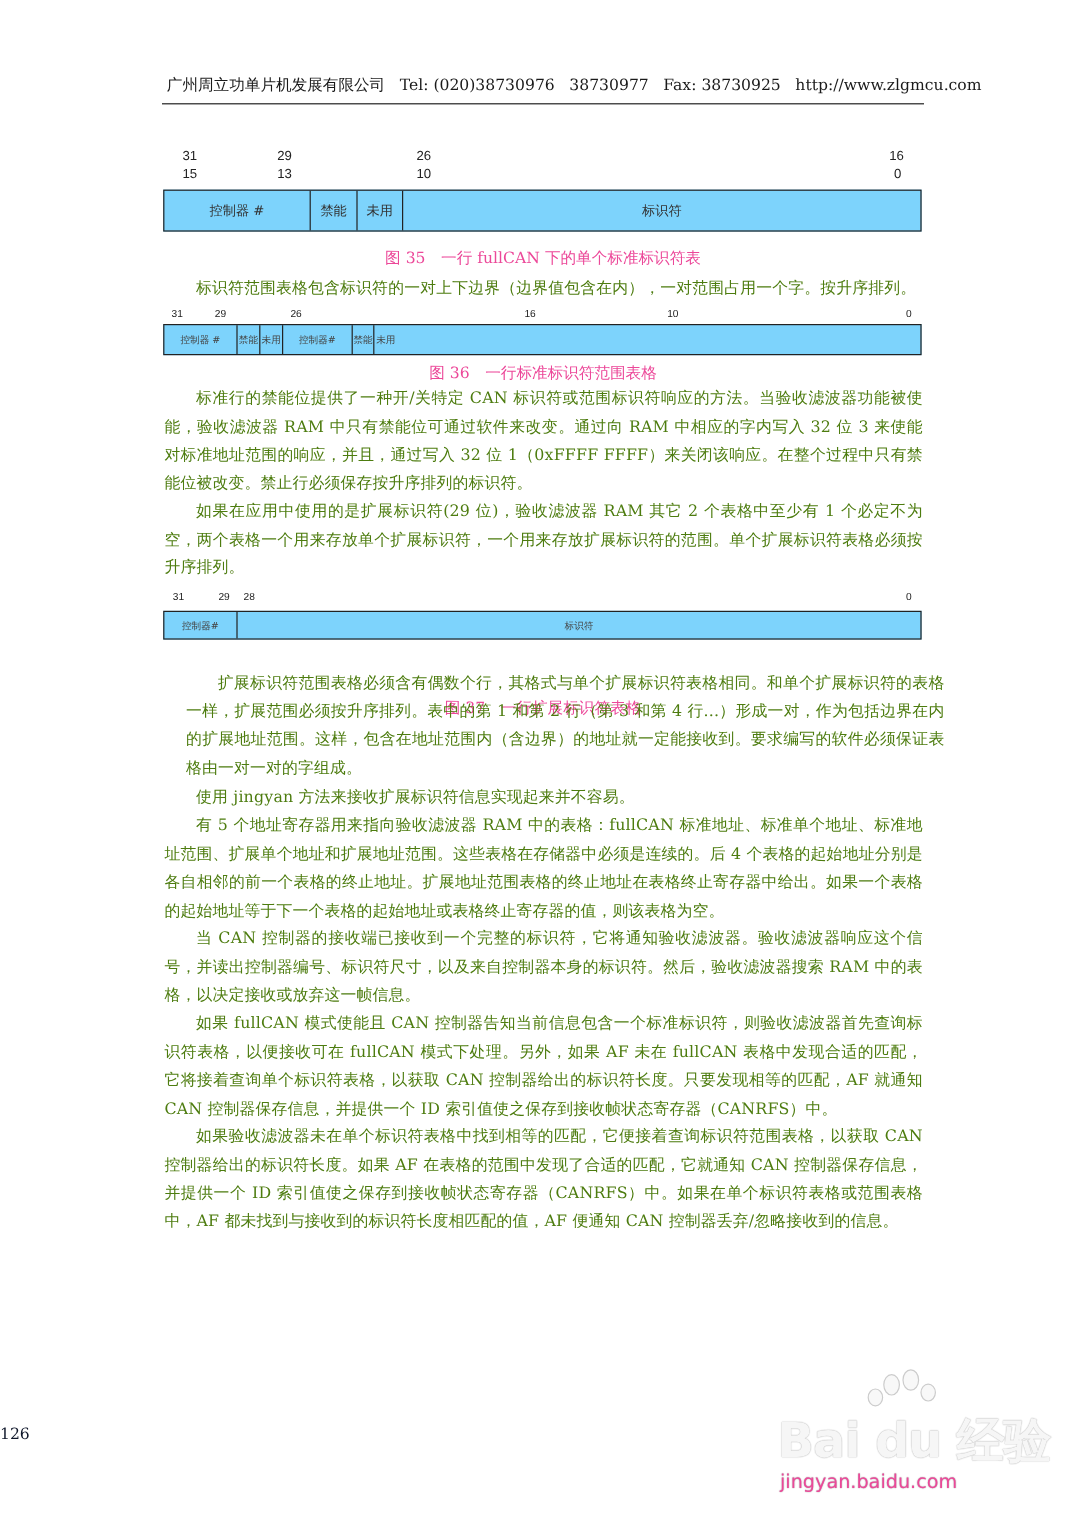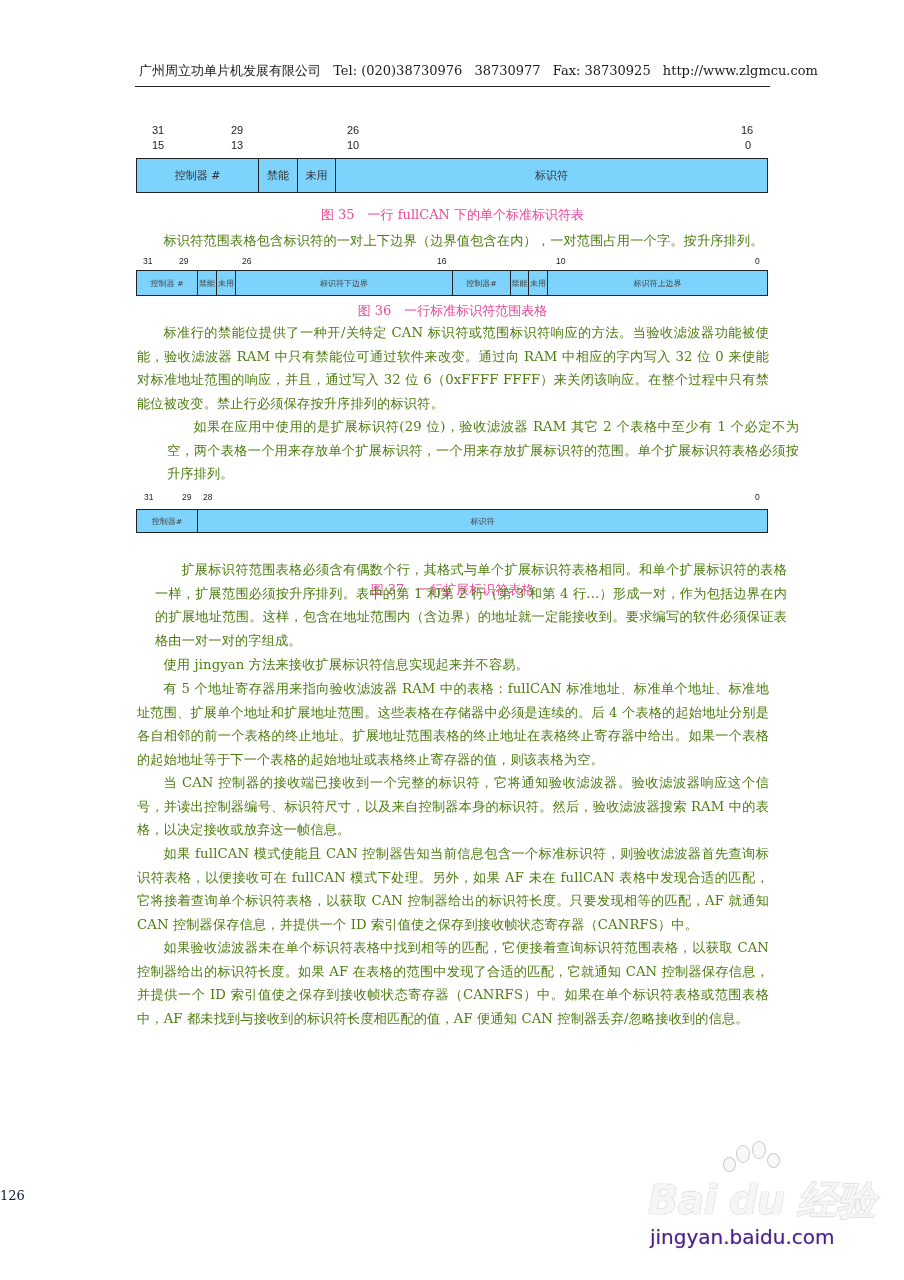--- a/index.html
+++ b/index.html
@@ -15,23 +15,23 @@
   .cell { box-sizing: border-box; border-right: 1px solid #222; display: flex; align-items: center; justify-content: center;
           font-size: 11px; color: #333; white-space: nowrap; overflow: hidden; }
   .cell:last-child { border-right: none; }
   .reg.sm .cell { font-size: 8px; color: #444; }
   .caption { position: absolute; left: 135px; width: 635px; text-align: center; font-size: 13px; color: #ec4899; }
   .para { position: absolute; left: 137px; width: 632px; font-size: 13.2px; line-height: 23.5px;
           text-indent: 2em; text-align: justify; color: #4d7c0f; letter-spacing: 0.15px; }
   .pagenum { left: 0; width: 904px; top: 1188px; font-size: 13px; color: #0f172a; }
   .watermark { left: 648px; top: 1145px; width: 240px; height: 110px; color: #ffffff; }
   .wm-logo { position: absolute; left: 0; top: 28px; font-family: "DejaVu Sans", sans-serif; font-weight: bold;
-             font-size: 40px; color: #f6f6f6; text-shadow: 0 0 1px #bbb, 0 0 1px #bbb; letter-spacing: -1px; font-style: italic; }
-  .wm-url { position: absolute; left: 2px; top: 80px; font-family: "DejaVu Sans", sans-serif; font-size: 20px;
-            color: #4c1d95; text-shadow: 0 0 1px #bbb, 0 0 1px #bbb; }
+             font-size: 40px; color: #f6f6f6; text-shadow: 0 0 1px #bbb, 0 0 1px #bbb; letter-spacing: -1px; }
+  .wm-url { position: absolute; left: 2px; top: 80px; font-family: "DejaVu Sans", sans-serif; font-size: 16px;
+            color: #ec4899; text-shadow: 0 0 1px #bbb, 0 0 1px #bbb; }
   .paw { position: absolute; border-radius: 50%; border: 1.5px solid #ccc; background: #f8f8f8; }
 </style>
 </head>
 <body>
 
 <div class="abs header">
   <span>广州周立功单片机发展有限公司</span>
   <span>Tel: (020)38730976</span>
   <span>38730977</span>
   <span>Fax: 38730925</span>
@@ -62,32 +62,30 @@
   <span class="bit small" style="left:143px; top:256px;">31</span>
   <span class="bit small" style="left:179px; top:256px;">29</span>
   <span class="bit small" style="left:242px; top:256px;">26</span>
   <span class="bit small" style="left:437px; top:256px;">16</span>
   <span class="bit small" style="left:556px; top:256px;">10</span>
   <span class="bit small" style="left:755px; top:256px;">0</span>
   <div class="reg sm" style="left:136px; top:270px; width:632px; height:26px;">
     <div class="cell" style="width:61px;">控制器 #</div>
     <div class="cell" style="width:19px;">禁能</div>
     <div class="cell" style="width:19px;">未用</div>
-    <div class="cell" style="width:217px;">标识符下边界</div>
     <div class="cell" style="width:58px;">控制器#</div>
     <div class="cell" style="width:18px;">禁能</div>
     <div class="cell" style="width:19px;">未用</div>
-    <div class="cell" style="flex:1;">标识符上边界</div>
   </div>
   <div class="caption" style="top:302px;">图 36　一行标准标识符范围表格</div>
 </div>
 
-<div class="para" style="top:321px;">标准行的禁能位提供了一种开/关特定 CAN 标识符或范围标识符响应的方法。当验收滤波器功能被使能，验收滤波器 RAM 中只有禁能位可通过软件来改变。通过向 RAM 中相应的字内写入 32 位 0 来使能对标准地址范围的响应，并且，通过写入 32 位 6（0xFFFF FFFF）来关闭该响应。在整个过程中只有禁能位被改变。禁止行必须保存按升序排列的标识符。</div>
+<div class="para" style="top:321px;">标准行的禁能位提供了一种开/关特定 CAN 标识符或范围标识符响应的方法。当验收滤波器功能被使能，验收滤波器 RAM 中只有禁能位可通过软件来改变。通过向 RAM 中相应的字内写入 32 位 3 来使能对标准地址范围的响应，并且，通过写入 32 位 1（0xFFFF FFFF）来关闭该响应。在整个过程中只有禁能位被改变。禁止行必须保存按升序排列的标识符。</div>
 
-<div class="para" style="top:415px;margin-left:30px;">如果在应用中使用的是扩展标识符(29 位)，验收滤波器 RAM 其它 2 个表格中至少有 1 个必定不为空，两个表格一个用来存放单个扩展标识符，一个用来存放扩展标识符的范围。单个扩展标识符表格必须按升序排列。</div>
+<div class="para" style="top:415px;">如果在应用中使用的是扩展标识符(29 位)，验收滤波器 RAM 其它 2 个表格中至少有 1 个必定不为空，两个表格一个用来存放单个扩展标识符，一个用来存放扩展标识符的范围。单个扩展标识符表格必须按升序排列。</div>
 
 <div>
   <span class="bit small" style="left:144px; top:492px;">31</span>
   <span class="bit small" style="left:182px; top:492px;">29</span>
   <span class="bit small" style="left:203px; top:492px;">28</span>
   <span class="bit small" style="left:755px; top:492px;">0</span>
   <div class="reg sm" style="left:136px; top:509px; width:632px; height:24px;">
     <div class="cell" style="width:61px;">控制器#</div>
     <div class="cell" style="flex:1;">标识符</div>
   </div>

